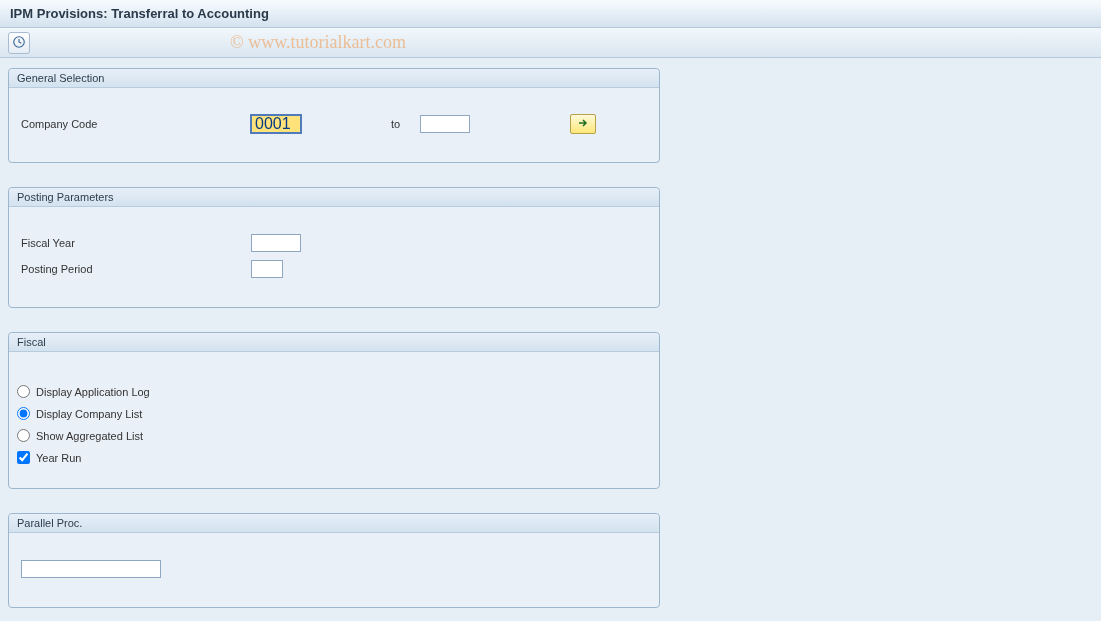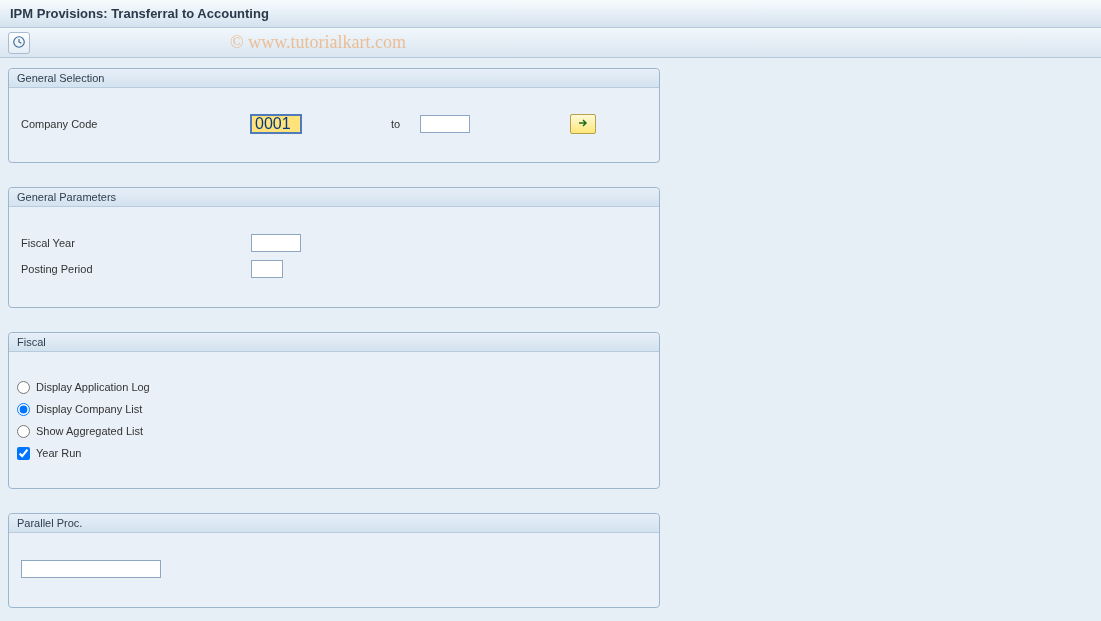--- a/index.html
+++ b/index.html
@@ -115,21 +115,21 @@
       border: 1px solid #b6a24a;
       border-radius: 2px;
       display: flex;
       align-items: center;
       justify-content: center;
       cursor: pointer;
     }
     .multi-sel-btn svg { width: 14px; height: 12px; }
     .radio-row, .check-row {
       display: flex;
-      align-items: center;
+      align-items: flex-end;
       height: 22px;
     }
     .radio-row input, .check-row input {
       margin-right: 6px;
       width: 13px;
       height: 13px;
     }
     .long-input {
       width: 140px;
       height: 18px;
@@ -175,21 +175,21 @@
             <svg viewBox="0 0 24 24">
                 <path d="M4 12 h12 M12 6 l6 6 -6 6" fill="none" stroke="#1f6f1f" stroke-width="3"></path>
               </svg>
           </span>
         </div>
       </div>
     </div>
   </div>
 
   <div class="group">
-    <div class="group-title">General Parameters</div>
+    <div class="group-title">Posting Parameters</div>
     <div class="group-body">
       <div class="row">
         <span class="label">Fiscal Year</span>
         <input type="text" class="short-input" value="" style="">
       </div>
       <div class="row">
         <span class="label">Posting Period</span>
         <input type="text" class="short-input" style="width: 32px;" value="">
       </div>
     </div>

